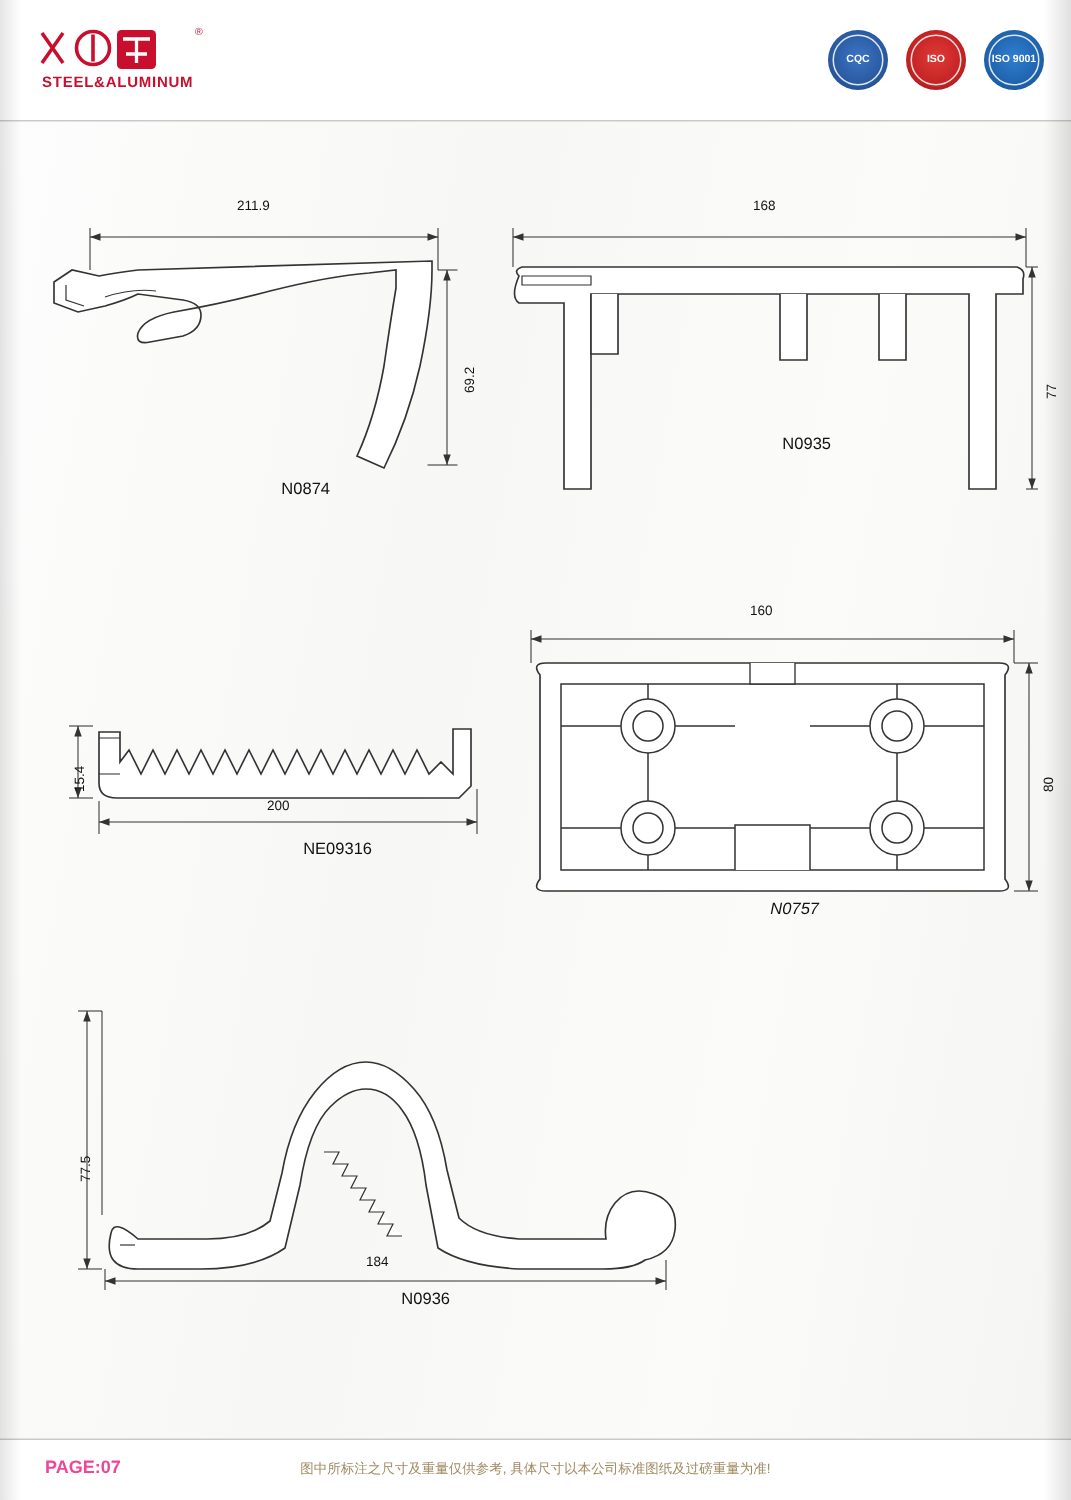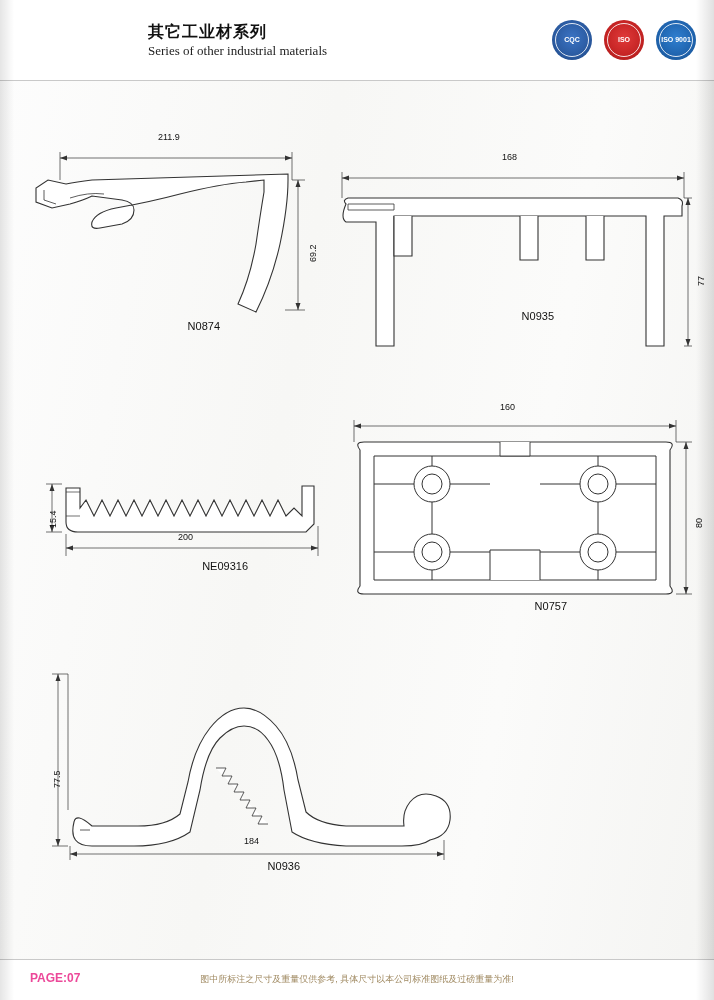--- a/index.html
+++ b/index.html
@@ -178,25 +178,36 @@
     pointer-events: none;
   }
 </style>
 </head>
 <body>
 
 <div class="page">
 
   <div class="header">
 
-
-    <div class="title-block">
-      <div class="title-cn">其它工业材系列</div>
-      <div class="title-en">Series of other industrial materials</div>
-    </div>
+    <div class="logo-block">
+      <div class="logo-mark">
+        <svg width="118" height="34" viewBox="0 0 118 34">
+          <g fill="none" stroke="#c8102e" stroke-width="2.4">
+            <path d="M6 6 L20 26 M20 6 L6 26"></path>
+            <circle cx="40" cy="16" r="11"></circle>
+            <path d="M40 7 L40 25"></path>
+          </g>
+          <rect x="56" y="4" width="26" height="26" rx="3" fill="#c8102e"></rect>
+          <path d="M60 10 h18 M69 10 v16 M62 20 h14" stroke="#ffffff" stroke-width="2.2" fill="none"></path>
+        </svg>
+      </div>
+      <div class="logo-reg">®</div>
+      <div class="logo-sub">STEEL&amp;ALUMINUM</div>
+    </div>
+
 
     <div class="cert-badges">
       <div class="badge b1">
         <span class="ring"></span>
         <span>CQC</span>
       </div>
       <div class="badge b2">
         <span class="ring"></span>
         <span>ISO</span>
       </div>
@@ -235,21 +246,21 @@
                    L62 40 Q46 42 36 44 L18 40 L6 48 Z"></path>
           <path d="M14 50 L14 60 L26 64" stroke-width="0.8" fill="none"></path>
           <path d="M40 58 Q58 52 74 54" stroke-width="0.8" fill="none"></path>
         </g>
       </svg>
       <div class="dim" style="left:128px; top:-8px;">211.9</div>
       <div class="dim vert" style="left:278px; top:122px;">69.2</div>
       <div class="fig-label" style="left:110px; top:180px; width:80px;">N0874</div>
     </div>
 
-    <div class="fig" style="left:334px; top:60px; width:360px; height:210px;margin-top:20px;">
+    <div class="fig" style="left:334px; top:60px; width:360px; height:210px;">
       <svg width="360" height="210" viewBox="0 0 360 210">
         <g stroke="#333" stroke-width="0.7" fill="none">
           <line x1="8" y1="38" x2="8" y2="12"></line>
           <line x1="350" y1="38" x2="350" y2="12"></line>
           <line x1="8" y1="18" x2="350" y2="18"></line>
           <path d="M8 18 l7 -2.5 v5 z" fill="#333" stroke="none"></path>
           <path d="M350 18 l-7 -2.5 v5 z" fill="#333" stroke="none"></path>
           <line x1="350" y1="38" x2="358" y2="38"></line>
           <line x1="350" y1="186" x2="358" y2="186"></line>
           <line x1="354" y1="38" x2="354" y2="186"></line>
@@ -340,21 +351,21 @@
             <path d="M240 74 L200 74 M276 74 L316 74 M258 56 L258 46 M258 92 L258 124"></path>
             <path d="M74 142 L34 142 M110 142 L150 142 M92 160 L92 170"></path>
             <path d="M240 142 L200 142 M276 142 L316 142 M258 160 L258 170"></path>
           </g>
 
           <path d="M160 32 L160 46 L190 46 L190 32" stroke-width="0.9"></path>
         </g>
       </svg>
       <div class="dim" style="left:160px; top:-8px;text-align:center;">160</div>
       <div class="dim vert" style="left:354px; top:118px;">80</div>
-      <div class="fig-label" style="left:147px; top:190px; width:80px;">N0757</div>
+      <div class="fig-label" style="left:126px; top:190px; width:80px;font-style:italic;">N0757</div>
     </div>
 
     <div class="fig" style="left:30px; top:580px; width:430px; height:230px;">
       <svg width="430" height="230" viewBox="0 0 430 230">
         <g stroke="#333" stroke-width="0.7" fill="none">
 
           <line x1="38" y1="14" x2="22" y2="14"></line>
           <line x1="38" y1="186" x2="22" y2="186"></line>
           <line x1="28" y1="14" x2="28" y2="186"></line>
           <path d="M28 14 l-2.5 7 h5 z" fill="#333" stroke="none"></path>

